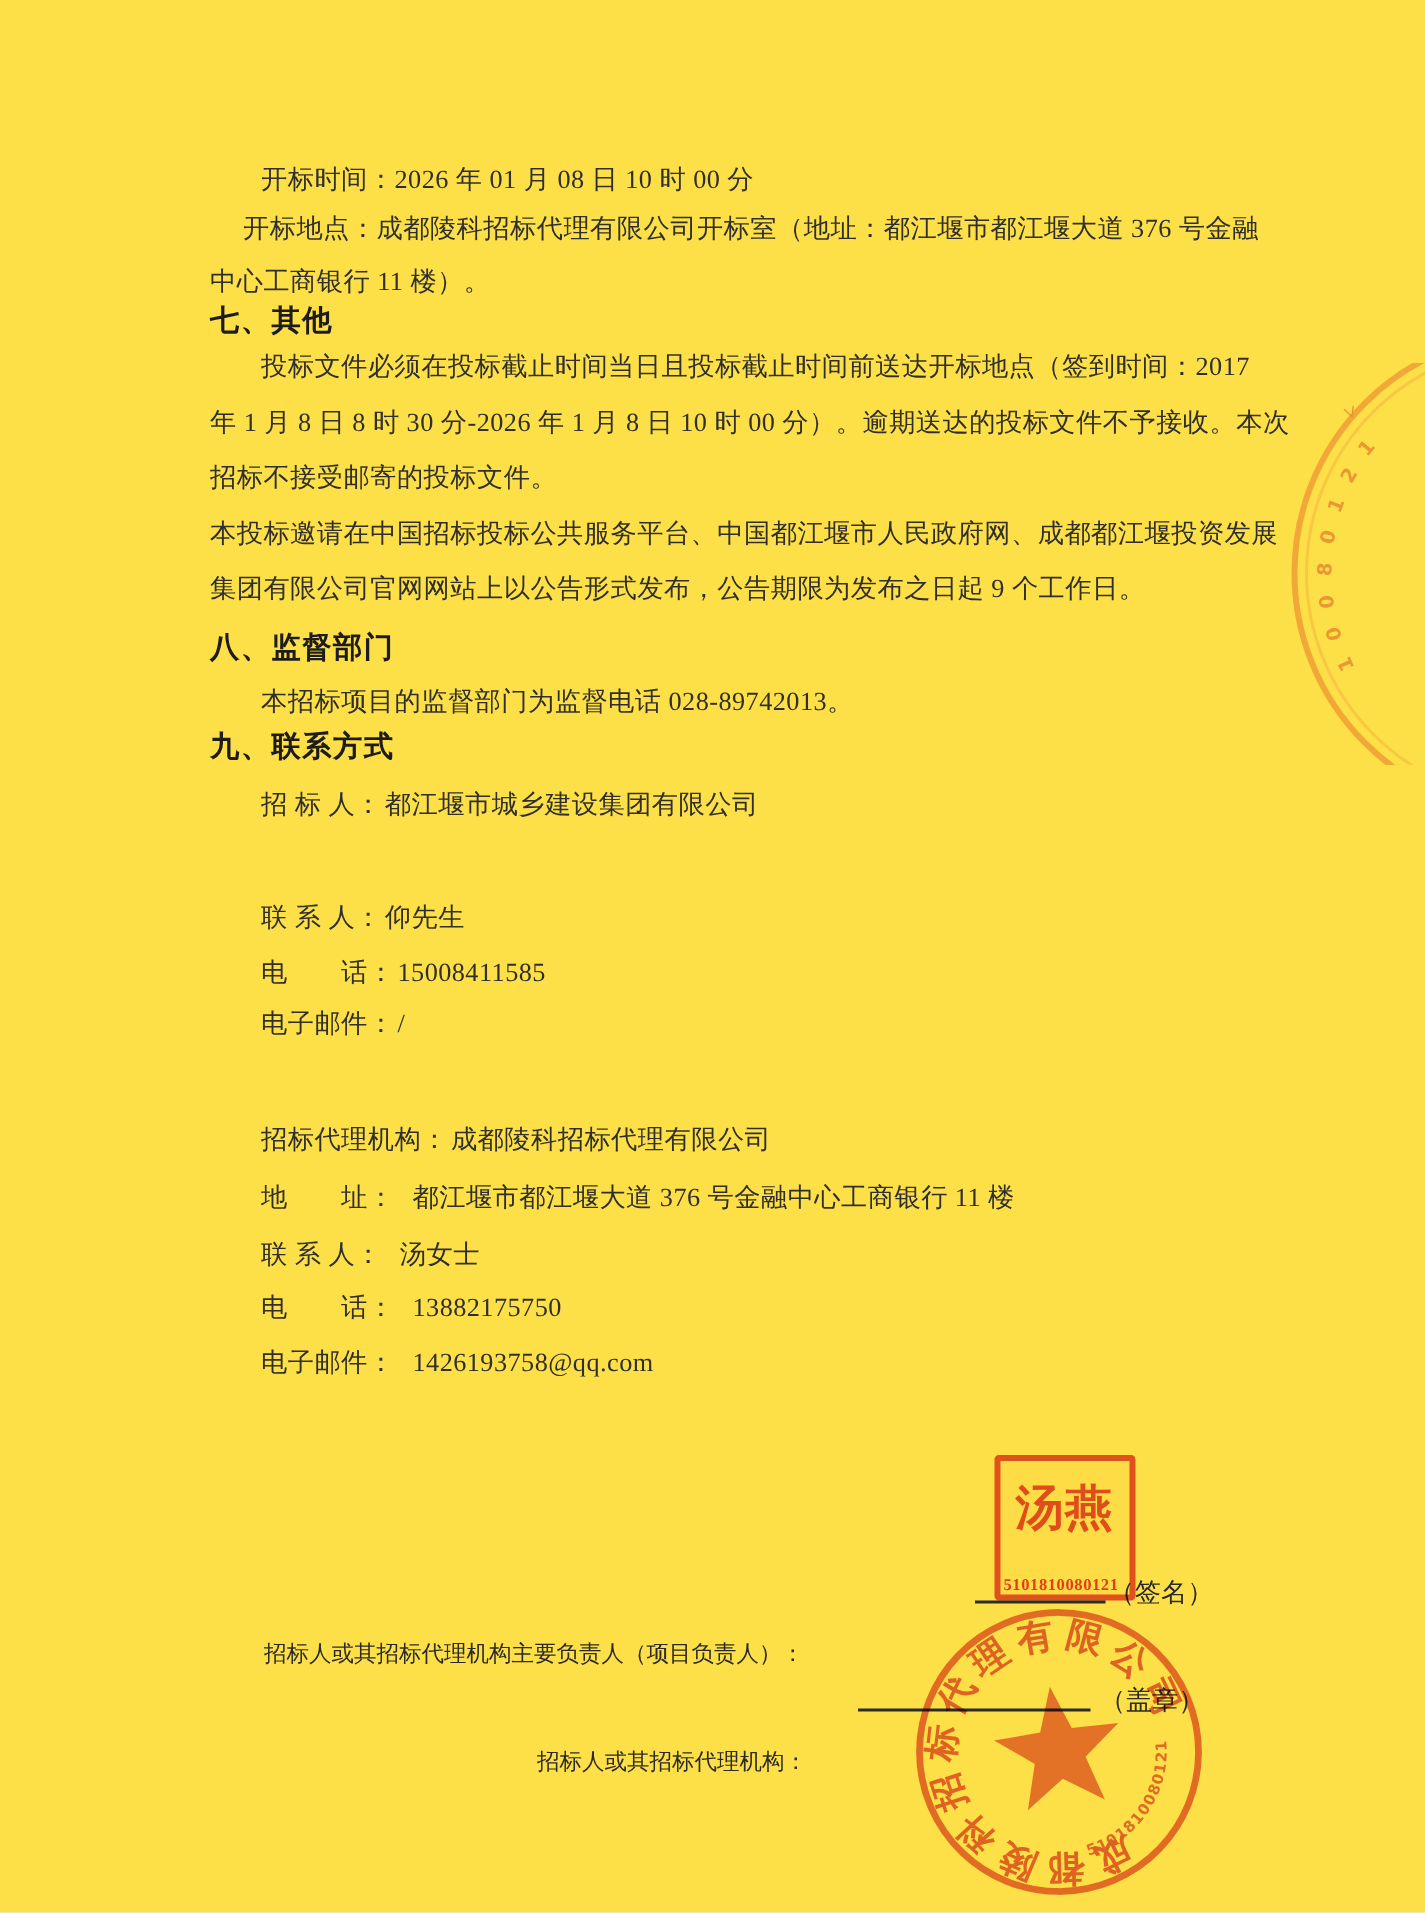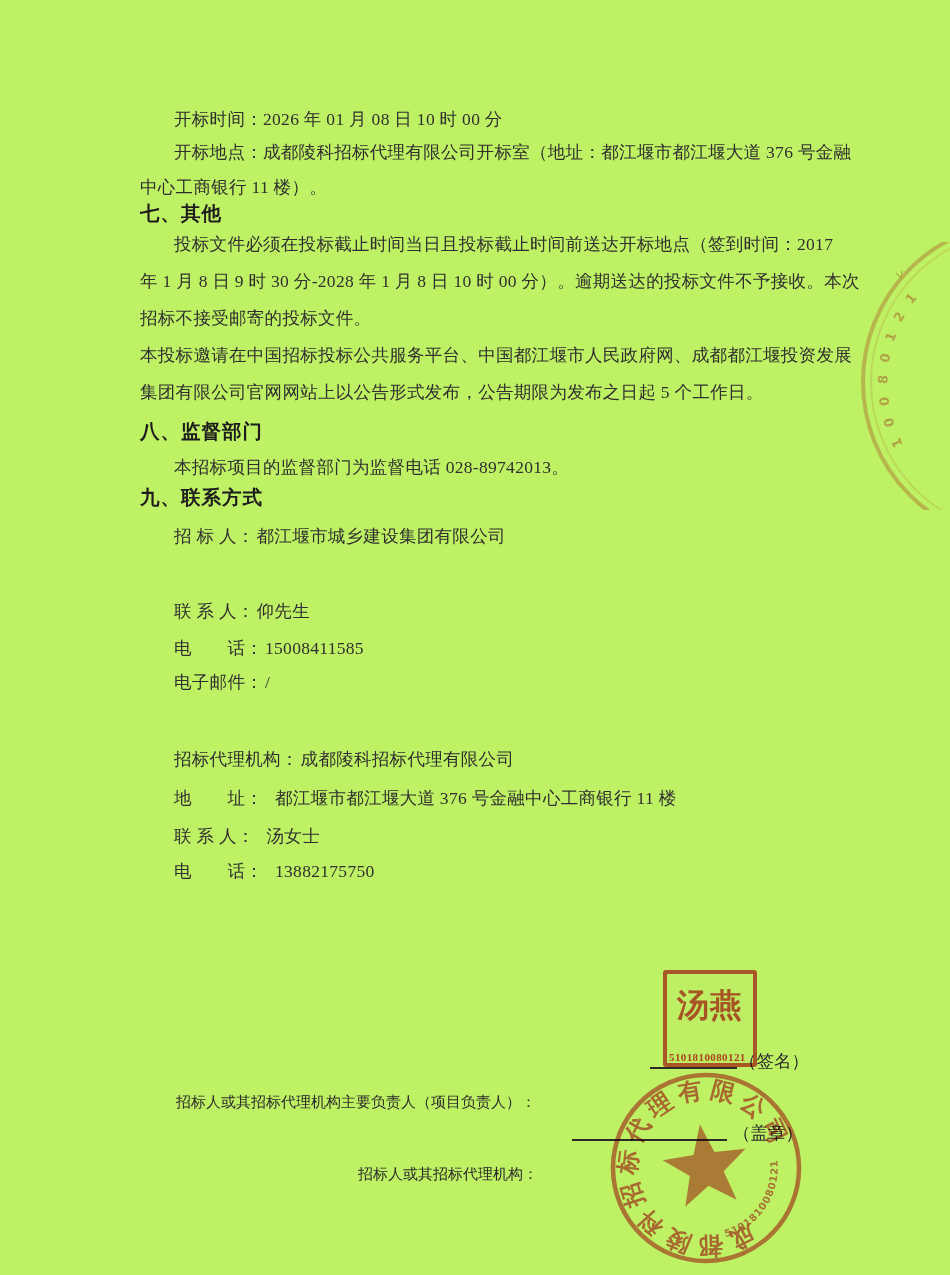--- a/index.html
+++ b/index.html
@@ -1,20 +1,20 @@
 <!DOCTYPE html>
 <html><head>
 <meta charset="utf-8">
 <style>
   html,body{margin:0;padding:0;background:#e8e8e8;}
   .page{
     position:relative;
     width:950px;height:1275px;
     margin:0 auto;
-    background:#bef264;
+    background:#fde047;
     overflow:hidden;
     font-family:"Liberation Serif","DejaVu Serif",serif;
     color:#2e2e2e;
   }
   .ln{
     position:absolute;
     white-space:nowrap;
     font-size:17.5px;
     letter-spacing:0.3px;
     color:#302f2e;
@@ -54,29 +54,29 @@
   }
   .seal-svg{position:absolute;left:596px;top:1058px;opacity:.93;}
   .corner-svg{position:absolute;left:838px;top:242px;opacity:.8;}
 </style>
 </head>
 <body>
 
 <div class="page">
 
   <div class="ln" style="left:174px;top:107px">开标时间：2026 年 01 月 08 日  10 时 00 分</div>
-  <div class="ln" style="left:174px;top:140px">开标地点：成都陵科招标代理有限公司开标室（地址：都江堰市都江堰大道 376 号金融</div>
+  <div class="ln" style="left:162px;top:140px">开标地点：成都陵科招标代理有限公司开标室（地址：都江堰市都江堰大道 376 号金融</div>
   <div class="ln" style="left:140px;top:175px">中心工商银行 11 楼）。</div>
 
   <div class="hd" style="left:140px;top:200px">七、其他</div>
   <div class="ln" style="left:174px;top:232px">投标文件必须在投标截止时间当日且投标截止时间前送达开标地点（签到时间：2017</div>
-  <div class="ln" style="left:140px;top:269px">年 1 月 8 日 9 时 30 分-2028 年 1 月 8 日 10 时 00 分）。逾期送达的投标文件不予接收。本次</div>
+  <div class="ln" style="left:140px;top:269px">年 1 月 8 日 8 时 30 分-2026 年 1 月 8 日 10 时 00 分）。逾期送达的投标文件不予接收。本次</div>
   <div class="ln" style="left:140px;top:343px">本投标邀请在中国招标投标公共服务平台、中国都江堰市人民政府网、成都都江堰投资发展</div>
   <div class="ln" style="left:140px;top:306px">招标不接受邮寄的投标文件。</div>
-  <div class="ln" style="left:140px;top:380px">集团有限公司官网网站上以公告形式发布，公告期限为发布之日起 5 个工作日。</div>
+  <div class="ln" style="left:140px;top:380px">集团有限公司官网网站上以公告形式发布，公告期限为发布之日起 9 个工作日。</div>
 
   <div class="hd" style="left:140px;top:418px">八、监督部门</div>
   <div class="ln" style="left:174px;top:455px">本招标项目的监督部门为监督电话 028-89742013。</div>
 
   <div class="hd" style="left:140px;top:484px">九、联系方式</div>
 
   <div class="ln contact" style="left:174px;top:524px">
     <span class="lbl">招 标 人：</span><span class="val">都江堰市城乡建设集团有限公司</span>
   </div>
   <div class="ln contact" style="left:174px;top:599px">
@@ -93,20 +93,23 @@
     <span class="lbl">招标代理机构：</span><span class="val">成都陵科招标代理有限公司</span>
   </div>
   <div class="ln contact agency-gap" style="left:174px;top:786px">
     <span class="lbl">地　　址：</span><span class="val">都江堰市都江堰大道 376 号金融中心工商银行 11 楼</span>
   </div>
   <div class="ln contact agency-gap" style="left:174px;top:824px">
     <span class="lbl">联 系 人：</span><span class="val">汤女士</span>
   </div>
   <div class="ln contact agency-gap" style="left:174px;top:859px">
     <span class="lbl">电　　话：</span><span class="val">13882175750</span>
+  </div>
+  <div class="ln contact agency-gap" style="left:174px;top:896px">
+    <span class="lbl">电子邮件：</span><span class="val">1426193758@qq.com</span>
   </div>
 
   <div class="sig-label" style="left:176px;top:1049px">招标人或其招标代理机构主要负责人（项目负责人）：</div>
   <div class="sig-underline" style="left:650px;top:1049px;width:87px"></div>
   <div class="sig-suffix" style="left:739px;top:1049px">（签名）</div>
 
   <div class="sig-label" style="left:358px;top:1121px">招标人或其招标代理机构：</div>
   <div class="sig-underline" style="left:572px;top:1121px;width:155px"></div>
   <div class="sig-suffix" style="left:733px;top:1121px">（盖章）</div>
 

